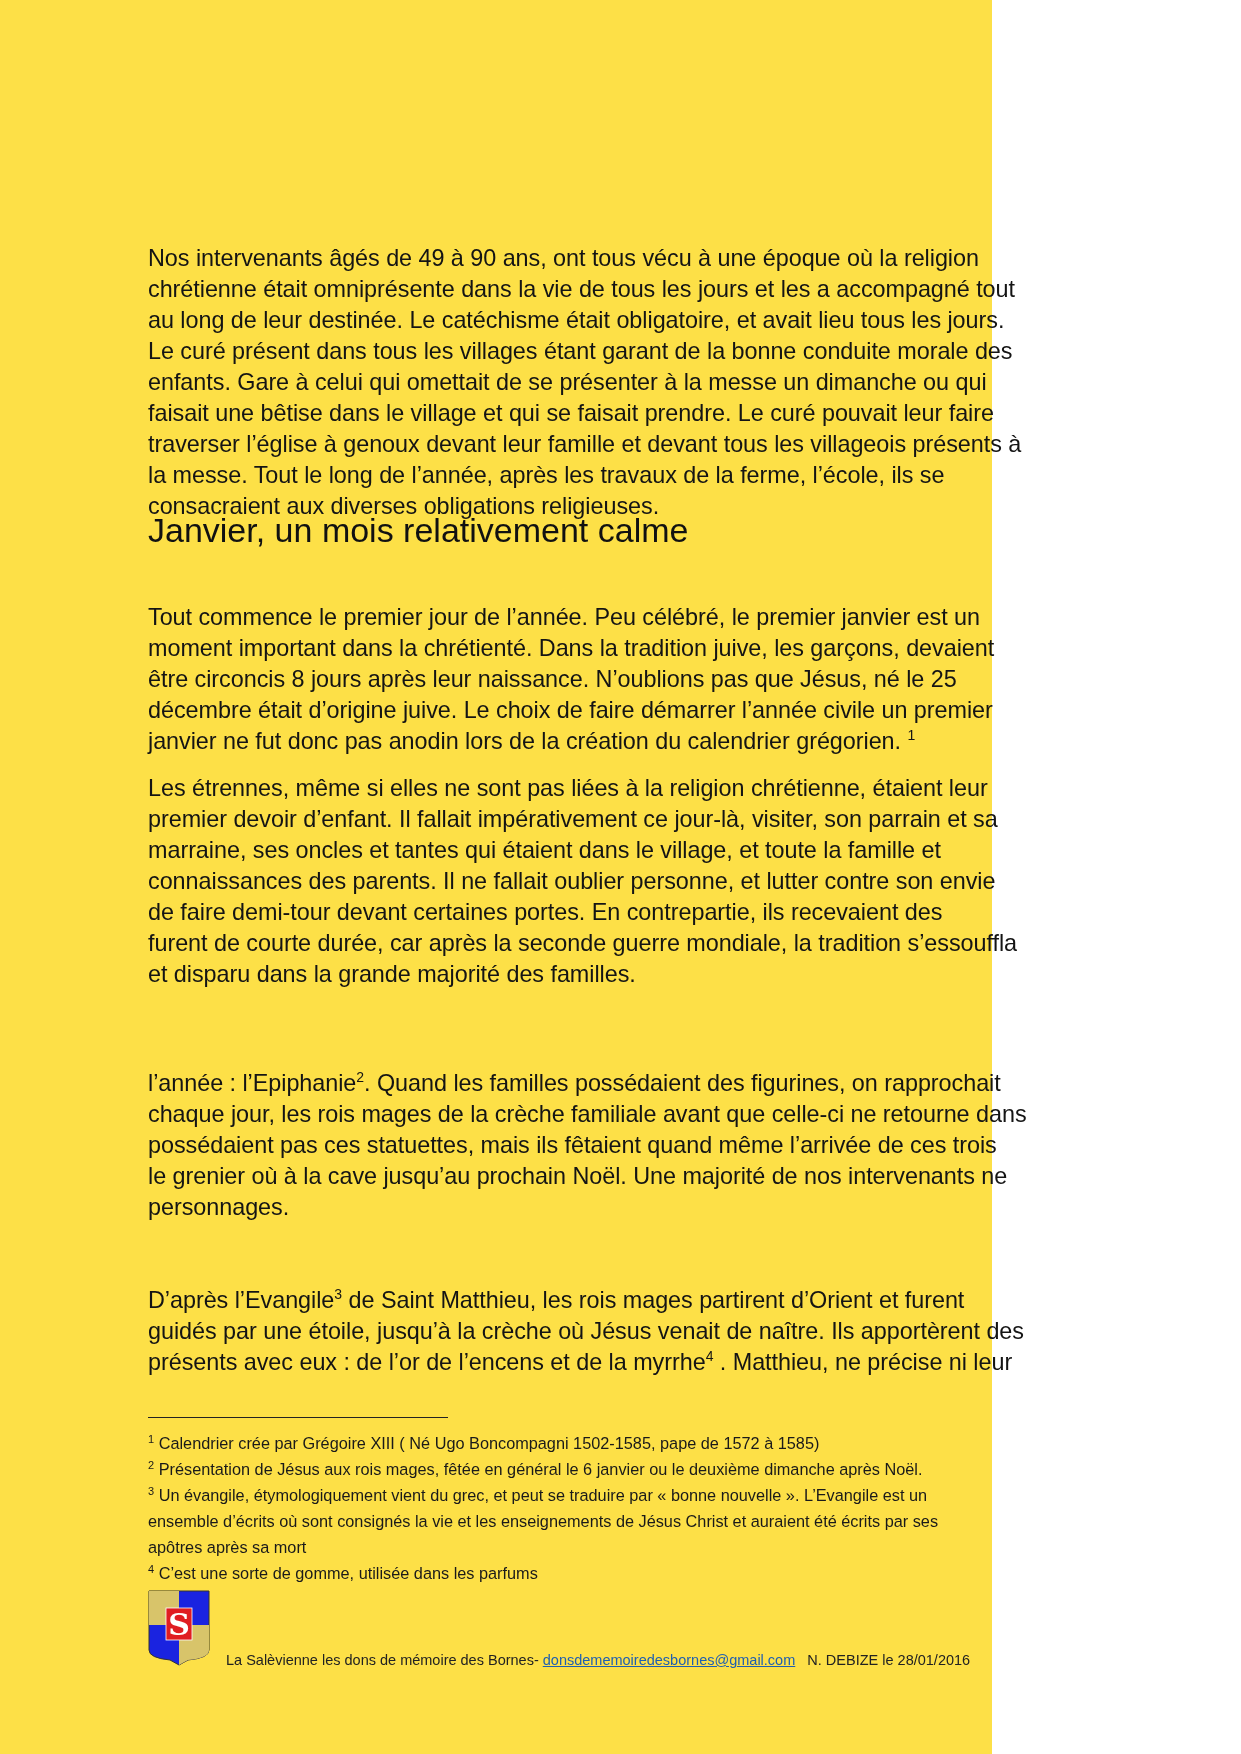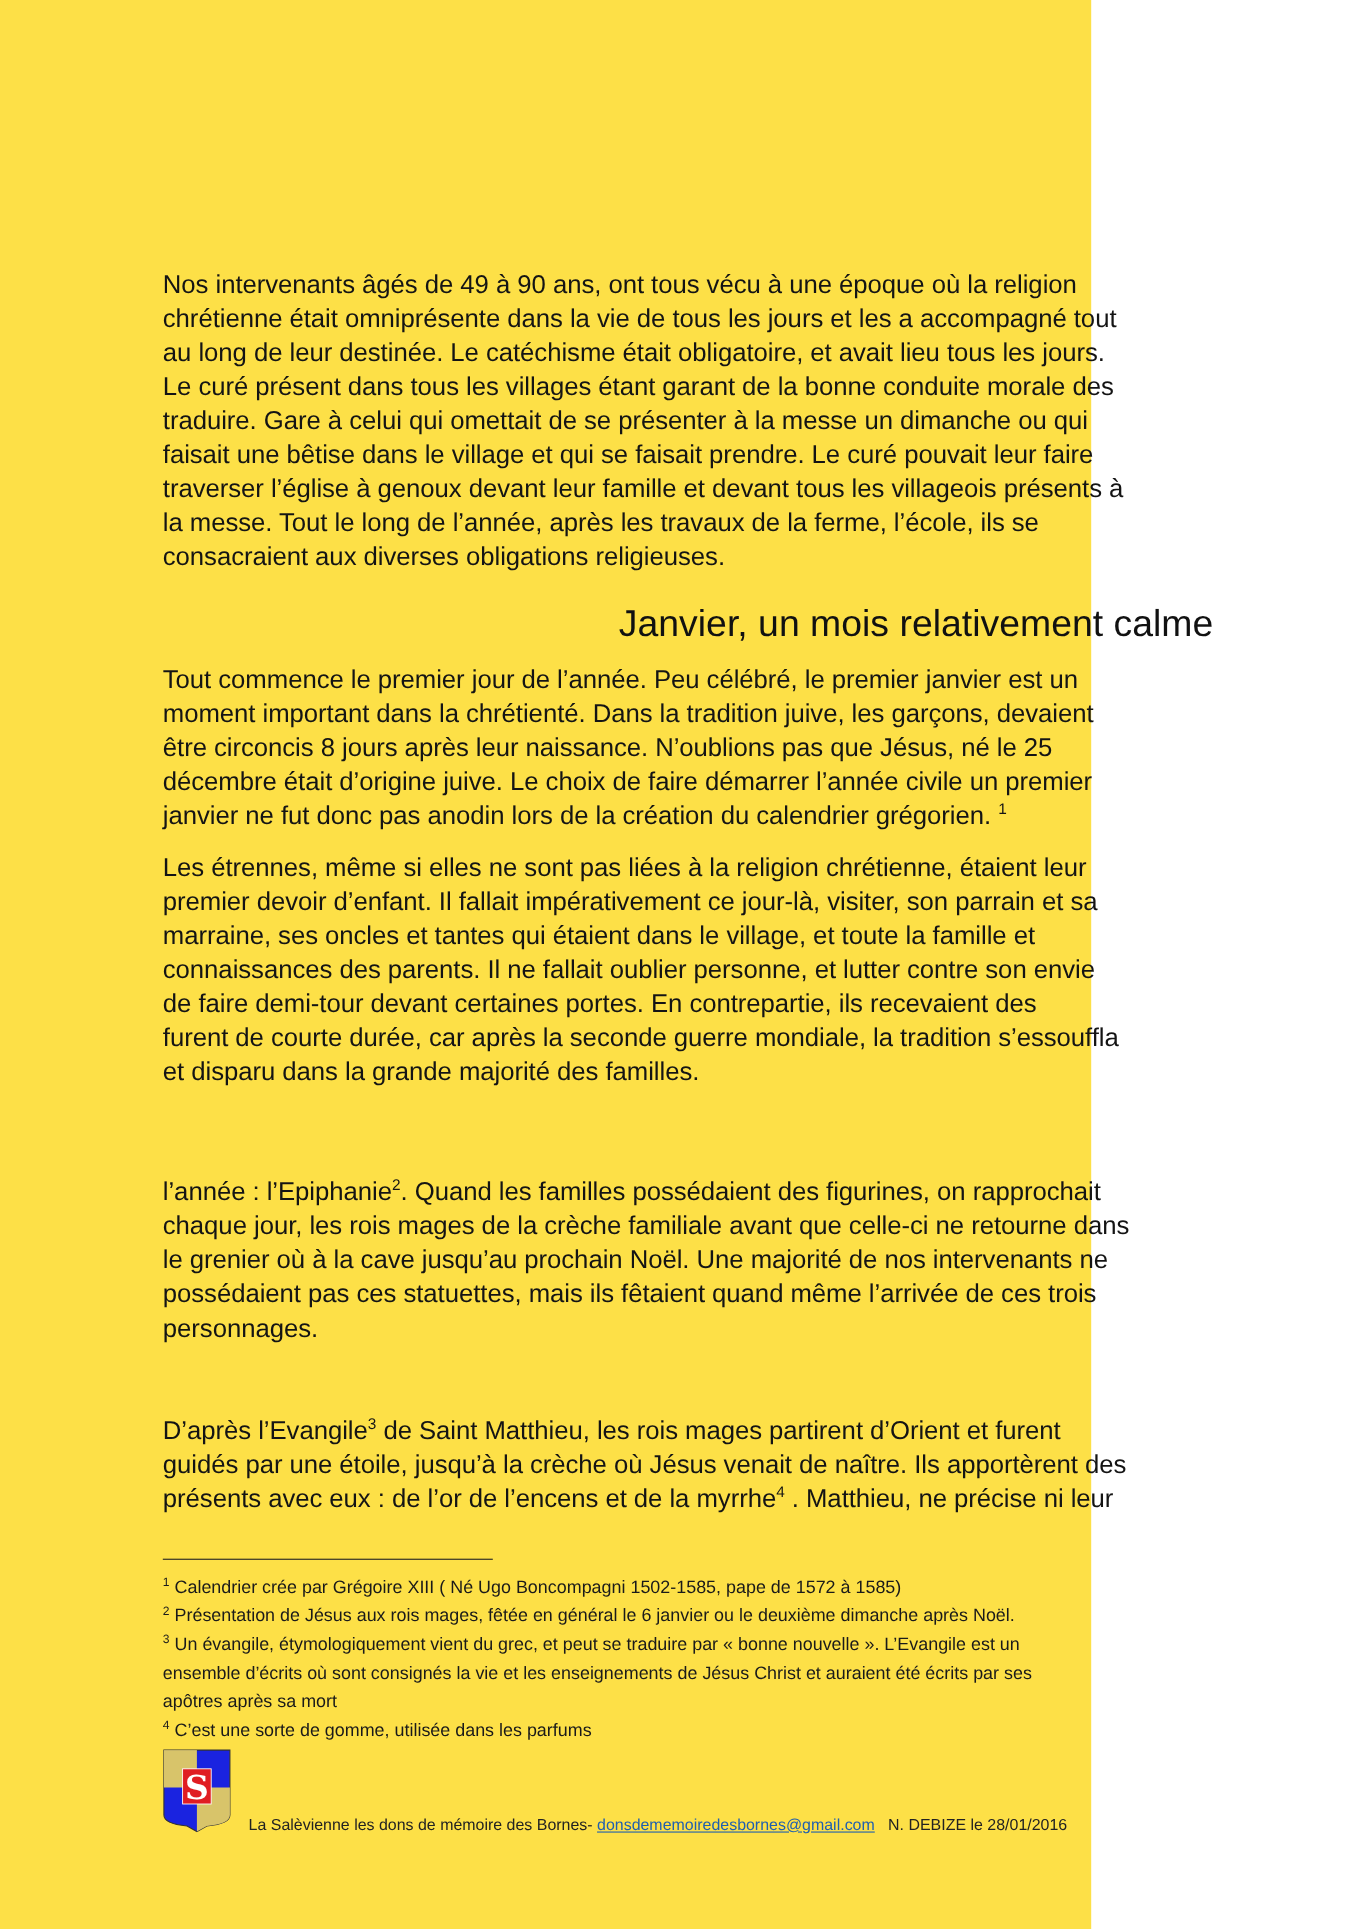--- a/index.html
+++ b/index.html
@@ -7,22 +7,22 @@
     .page { position: absolute; left: 0; top: 0; width: 992px; height: 1754px; background: #fde047; color: #111; }
     .body-text {
       position: absolute; left: 148px; width: 955px;
       font-family: "Liberation Sans", sans-serif;
       font-size: 23.4px; line-height: 31px; color: #141414;
       letter-spacing: -0.05px;
     }
     .body-text .line { display: block; white-space: nowrap; }
     sup { font-size: 14px; line-height: 0; vertical-align: 9px; }
     .heading {
-      position: absolute; left: 148px; width: 955px; top: 545px;
-      text-align: right;
+      position: absolute; left: 148px; width: 955px; top: 508px;
+      text-align: left;
       font-family: "Liberation Sans", sans-serif;
       font-size: 34px; line-height: 44px; color: #111;
     }
     #p1 { top: 243px; }
     #p2 { top: 602px; }
     #p3 { top: 773px; }
     #p4 { top: 1068px; }
     #p5 { top: 1285px; }
     .fn-rule { position: absolute; left: 148px; top: 1417px; width: 300px; height: 1px; background: #222; }
     .footnotes {
@@ -41,21 +41,21 @@
 </head>
 <body>
 
 <div class="page">
 
   <div class="body-text" id="p1">
     <span class="line">Nos intervenants âgés de 49 à 90 ans, ont tous vécu à une époque où la religion</span>
     <span class="line">chrétienne était omniprésente dans la vie de tous les jours et les a accompagné tout</span>
     <span class="line">au long de leur destinée.  Le catéchisme était obligatoire, et avait lieu tous les jours.</span>
     <span class="line">Le curé présent dans tous les villages étant garant de la bonne conduite morale des</span>
-    <span class="line">traduire. Gare à celui qui omettait de se présenter à la messe un dimanche ou qui</span>
+    <span class="line">enfants. Gare à celui qui omettait de se présenter à la messe un dimanche ou qui</span>
     <span class="line">faisait une bêtise dans le village et qui se faisait prendre. Le curé pouvait leur faire</span>
     <span class="line">traverser l’église à genoux devant leur famille et devant tous les villageois présents à</span>
     <span class="line">la messe. Tout le long de l’année, après les travaux de la ferme, l’école, ils se</span>
     <span class="line">consacraient aux diverses obligations religieuses.</span>
   </div>
 
   <div class="heading">Janvier, un mois relativement calme</div>
 
   <div class="body-text" id="p2">
     <span class="line">Tout commence le premier jour de l’année. Peu célébré, le premier janvier est un</span>
@@ -71,22 +71,22 @@
     <span class="line">marraine, ses oncles et tantes qui étaient dans le village, et toute la famille et</span>
     <span class="line">connaissances des parents. Il ne fallait oublier personne, et lutter contre son envie</span>
     <span class="line">de faire demi-tour devant certaines portes. En contrepartie, ils recevaient des</span>
     <span class="line">furent de courte durée, car après la seconde guerre mondiale, la tradition s’essouffla</span>
     <span class="line">et disparu dans la grande majorité des familles.</span>
   </div>
 
   <div class="body-text" id="p4">
     <span class="line"><span>l’année : l’Epiphanie</span><sup>2</sup><span>. Quand les familles possédaient des figurines, on rapprochait</span></span>
     <span class="line">chaque jour, les rois mages de la crèche familiale avant que celle-ci ne retourne dans</span>
+    <span class="line">possédaient pas ces statuettes, mais ils fêtaient quand même l’arrivée de ces trois</span>
     <span class="line">le grenier où à la cave jusqu’au prochain Noël. Une majorité de nos intervenants ne</span>
-    <span class="line">possédaient pas ces statuettes, mais ils fêtaient quand même l’arrivée de ces trois</span>
     <span class="line">personnages.</span>
   </div>
 
   <div class="body-text" id="p5">
     <span class="line"><span>D’après l’Evangile</span><sup>3</sup><span> de Saint Matthieu, les rois mages partirent d’Orient et furent</span></span>
     <span class="line">guidés par une étoile, jusqu’à la crèche où Jésus venait de naître. Ils apportèrent des</span>
     <span class="line"><span>présents avec eux : de l’or de l’encens et de la myrrhe</span><sup>4</sup><span> . Matthieu, ne précise ni leur</span></span>
   </div>
 
   <div class="fn-rule"></div>

